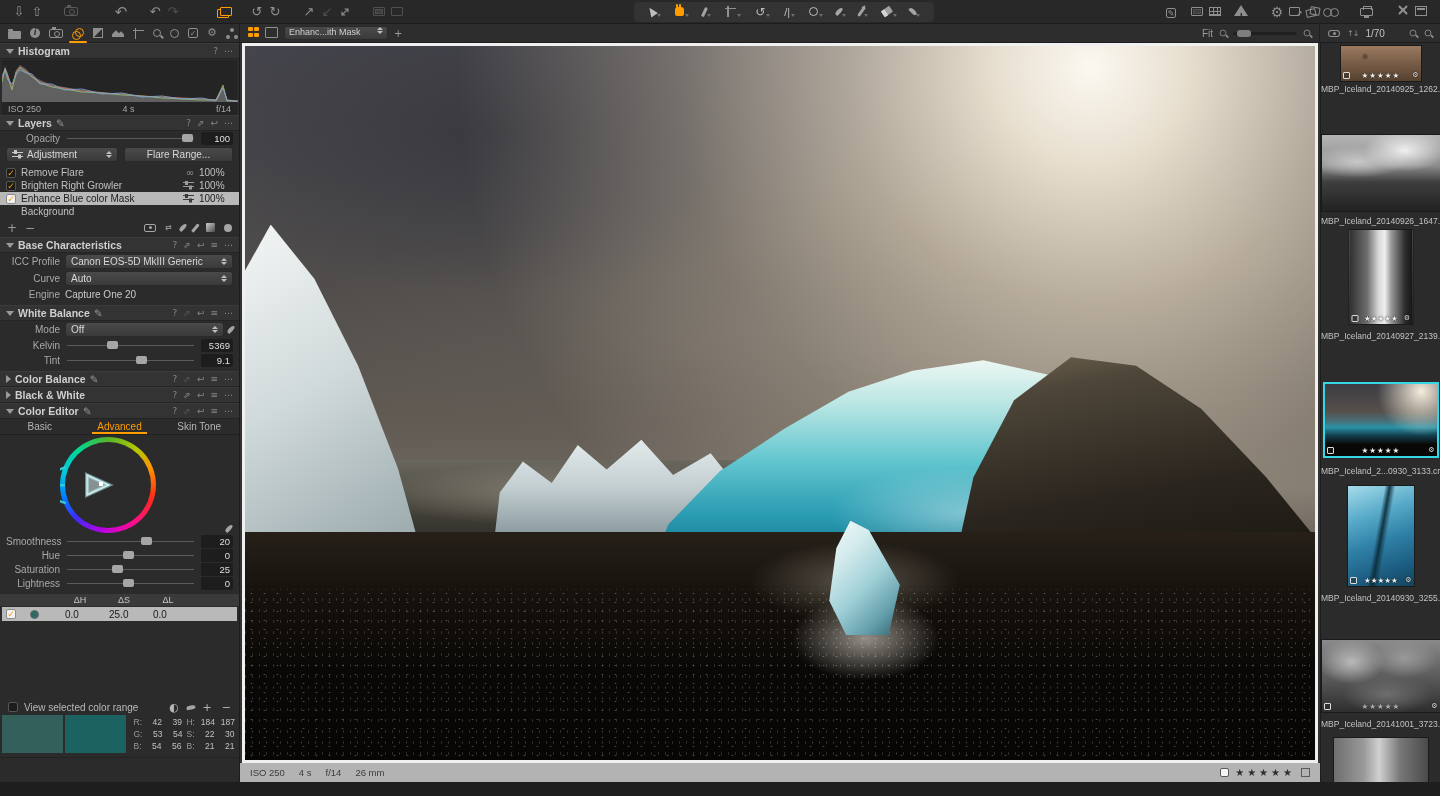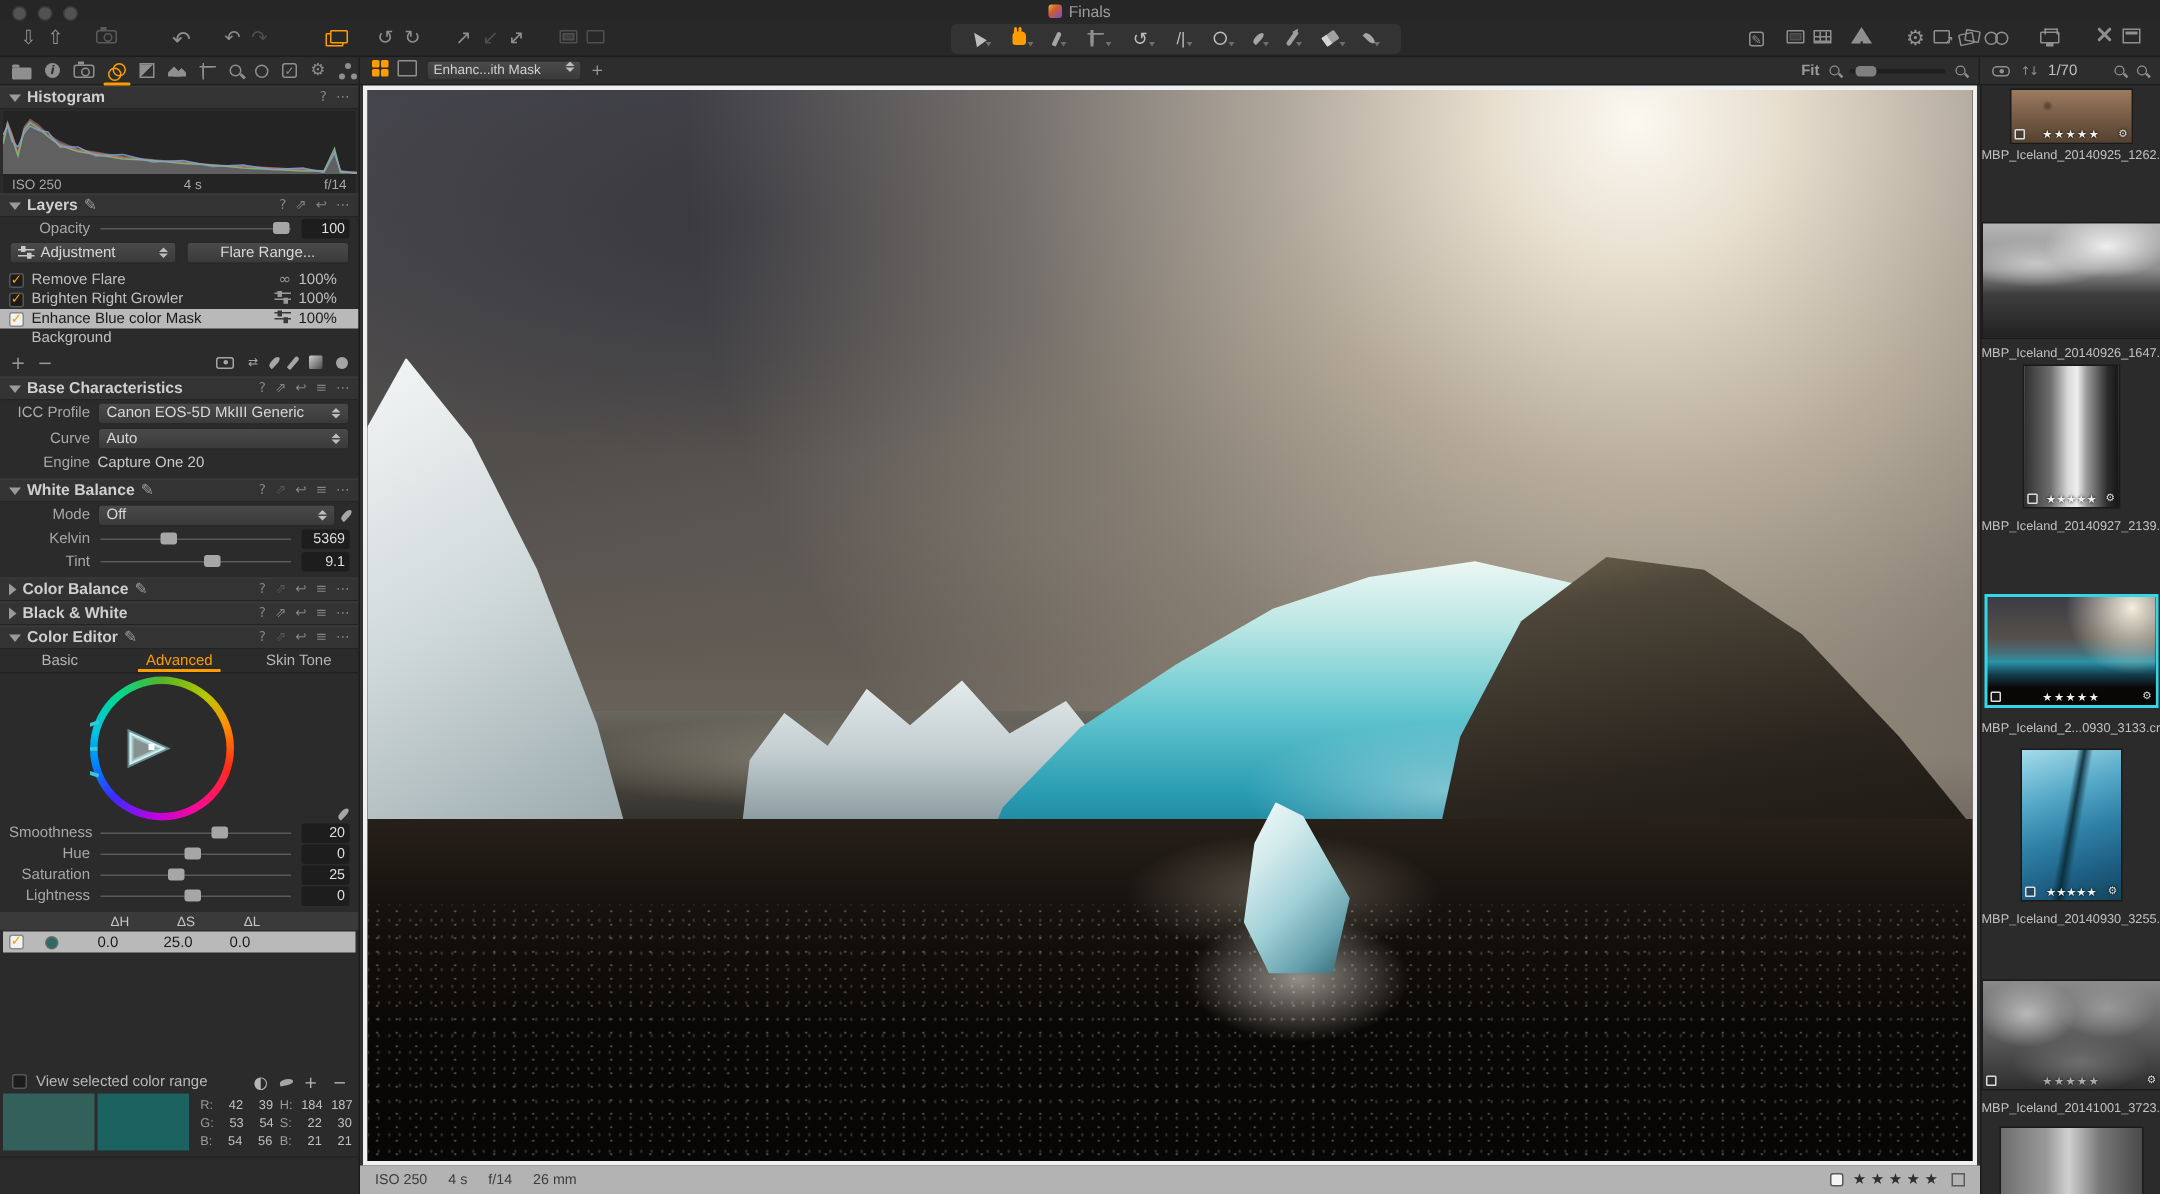--- a/index.html
+++ b/index.html
@@ -107,21 +107,21 @@
   .subbar { height:19px; display:flex; background:#2d2d2d; border-bottom:1px solid #1d1d1d; }
   .tooltabs { width:240px; display:flex; align-items:center; gap:9px; padding:0 8px; border-right:1px solid #1f1f1f; }
   .ttab { position:relative; height:19px; display:flex; align-items:center; }
   .ttab.active::after { content:""; position:absolute; left:-3px; right:-3px; bottom:0; height:2px; background:#ff9d00; border-radius:1px; }
   .viewerctl { flex:1; display:flex; align-items:center; padding:0 8px; gap:6px; border-right:1px solid #1f1f1f; }
   .variant-select { height:14px; background:linear-gradient(#4a4a4a,#3a3a3a); border:1px solid #2a2a2a; border-radius:3px;
     display:flex; align-items:flex-start; padding:0 4px; gap:4px; color:#cfcfcf; font-size:9px; width:104px; }
   .chevs { margin-left:auto; display:flex; flex-direction:column; gap:1px; }
   .chevs i { width:0; height:0; border-left:3px solid transparent; border-right:3px solid transparent; display:block; }
   .chevs .up { border-bottom:3px solid #bdbdbd; } .chevs .dn { border-top:3px solid #bdbdbd; }
-  .zoomctl { margin-left:auto; display:flex; align-items:center; gap:6px; color:#9a9a9a;font-weight:bold; }
+  .zoomctl { margin-left:auto; display:flex; align-items:center; gap:6px; color:#9a9a9a; }
   .zslider { width:64px; height:3px; background:#1f1f1f; border-radius:2px; position:relative; }
   .zslider .zn { position:absolute; left:4px; top:-2px; width:14px; height:7px; border-radius:3px; background:#7f7f7f; }
   .stripbar { width:120px; display:flex; align-items:center; gap:7px; padding:0 8px; color:#9a9a9a; }
 
   
   .main { display:flex; height:739px; }
   .leftpanel { width:240px; background:#2b2b2b; border-right:1px solid #1c1c1c; overflow:hidden; }
   .center { width:1080px; display:flex; flex-direction:column; background:#2e2e2e; }
   .strip { width:120px; background:#2b2b2b; position:relative; overflow:hidden; border-left:1px solid #1c1c1c; }
 
@@ -280,30 +280,20 @@
   .a-church { background:linear-gradient(90deg,#6e6e6e 0%,#9a9a9a 32%,#d0d0d0 48%,#b5b5b5 55%,#787878 70%,#4a4a4a 100%),
     linear-gradient(180deg,#ddd,#555); }
 
   .hdivider { height:1px; background:#232323; }
 </style>
 </head>
 <body>
 
 <div class="app">
 
-  <div class="titlebar">
-    <div class="traffic">
-      <span class="tl"></span>
-      <span class="tl"></span>
-      <span class="tl"></span>
-    </div>
-    <div class="title-wrap">
-      <span class="doc-badge"></span><span>Finals</span>
-    </div>
-  </div>
 
   <div class="toolbar">
     <span class="tbi glyph">⇩</span>
     <span class="tbi glyph">⇧</span>
     <span class="tgap"></span>
     <span class="tbi"><span class="ic ic-cam" style="color:#5a5a5a"></span></span>
     <span class="tgap"></span>
       <span class="tgap"></span>
     <span class="tbi glyph" style="font-size:15px">↶</span>
     <span class="tgap"></span>

